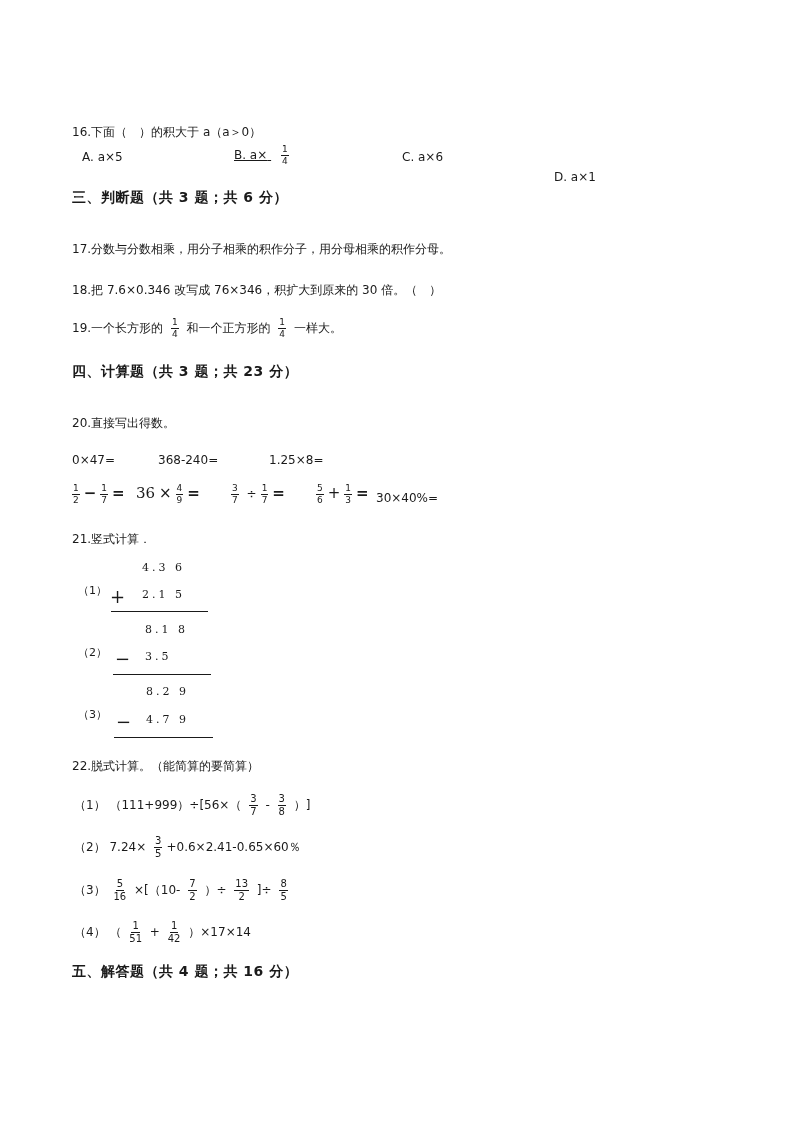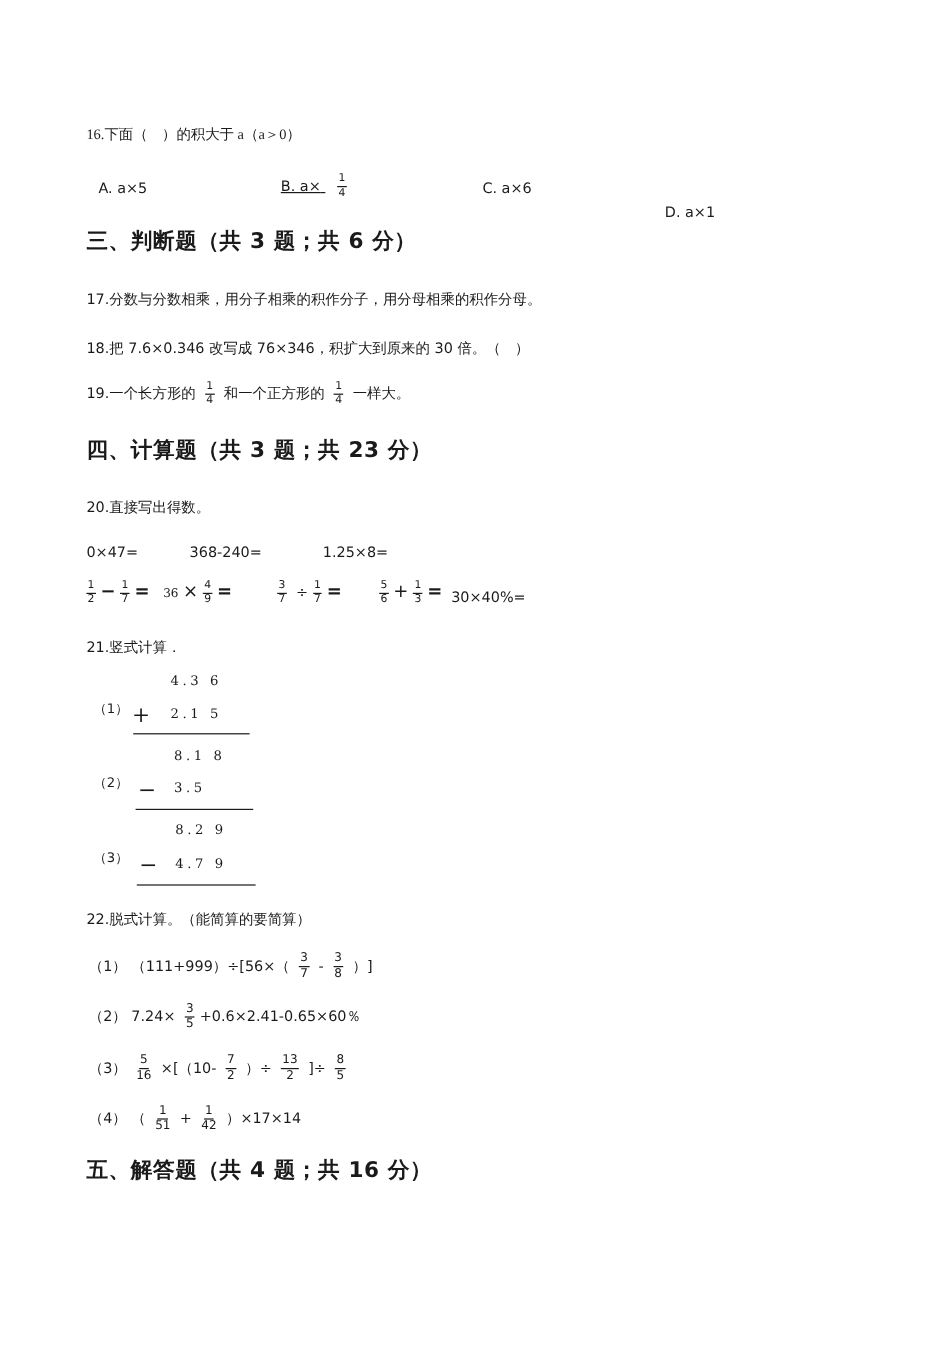--- a/index.html
+++ b/index.html
@@ -3,34 +3,34 @@
   <meta charset="utf-8">
   <style>
     html, body { margin: 0; padding: 0; background: #ffffff; }
     body {
       width: 793px; height: 1122px; position: relative; overflow: hidden;
       font-family: "DejaVu Sans", "Liberation Sans", sans-serif;
       color: #1a1a1a; font-size: 12px;
     }
     .abs { position: absolute; white-space: nowrap; }
     .q { font-size: 12px; }
-    .h { font-size: 18px; font-weight: bold; letter-spacing: 0.5px; text-align: center; }
+    .h { font-size: 14px; font-weight: bold; letter-spacing: 0.5px; text-align: center; }
     .frac { display: inline-flex; flex-direction: column; align-items: center; vertical-align: middle; font-size: 9px; line-height: 11px; margin: 0 4px; }
     .frac .n { border-bottom: 1px solid #1a1a1a; padding: 0 1px; }
     .frac.big { font-size: 10px; line-height: 12px; }
     .serif { font-family: "DejaVu Serif", "Liberation Serif", serif; }
     .vert .num { font-size: 11px; letter-spacing: 3px; }
     .vert .rule { position: absolute; height: 1px; background: #1a1a1a; }
     .opsym { font-size: 18px; }
     .big-eq { font-size: 15px; font-weight: bold; }
   </style>
 </head>
 <body>
 
-<div class="abs q" style="left:72px; top:104px;font-family:Liberation Serif, serif;">16.下面（　）的积大于 a（a＞0）</div>
+<div class="abs q" style="left:72px; top:124px;">16.下面（　）的积大于 a（a＞0）</div>
 <div class="abs q" style="left:82px; top:150px;">A. a×5</div>
 <div class="abs q" style="left:234px; top:144px;text-decoration:underline;">
   <span>B. a×</span>
   <span class="frac" style="margin-left:10px;">
     <span class="n">1</span>
     <span>4</span>
   </span>
 </div>
 <div class="abs q" style="left:402px; top:150px;">C. a×6</div>
 <div class="abs q" style="left:554px; top:150px;margin-top:20px;">D. a×1</div>
@@ -63,21 +63,21 @@
 <div class="abs q" style="left:68px; top:483px;">
   <span class="frac">
       <span class="n">1</span>
       <span>2</span>
     </span><span class="big-eq">−</span><span class="frac">
       <span class="n">1</span>
       <span>7</span>
     </span><span class="big-eq">=</span>
 </div>
 <div class="abs q" style="left:136px; top:483px;">
-  <span class="serif" style="font-size:10px;">36</span>
+  <span class="serif" style="font-size:15px;">36</span>
   <span style="font-size:15px;">×</span><span class="frac">
       <span class="n">4</span>
       <span>9</span>
     </span><span class="big-eq">=</span>
 </div>
 <div class="abs q" style="left:227px; top:483px;">
   <span class="frac">
       <span class="n">3</span>
       <span>7</span>
     </span>

